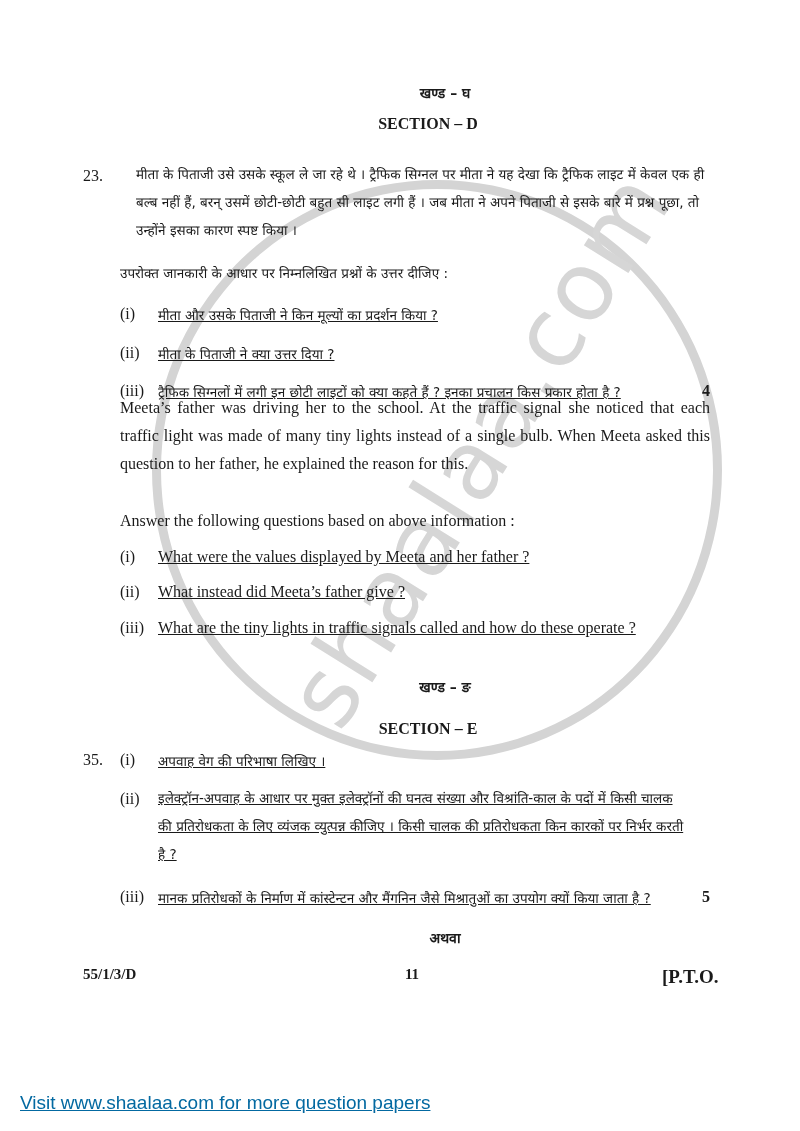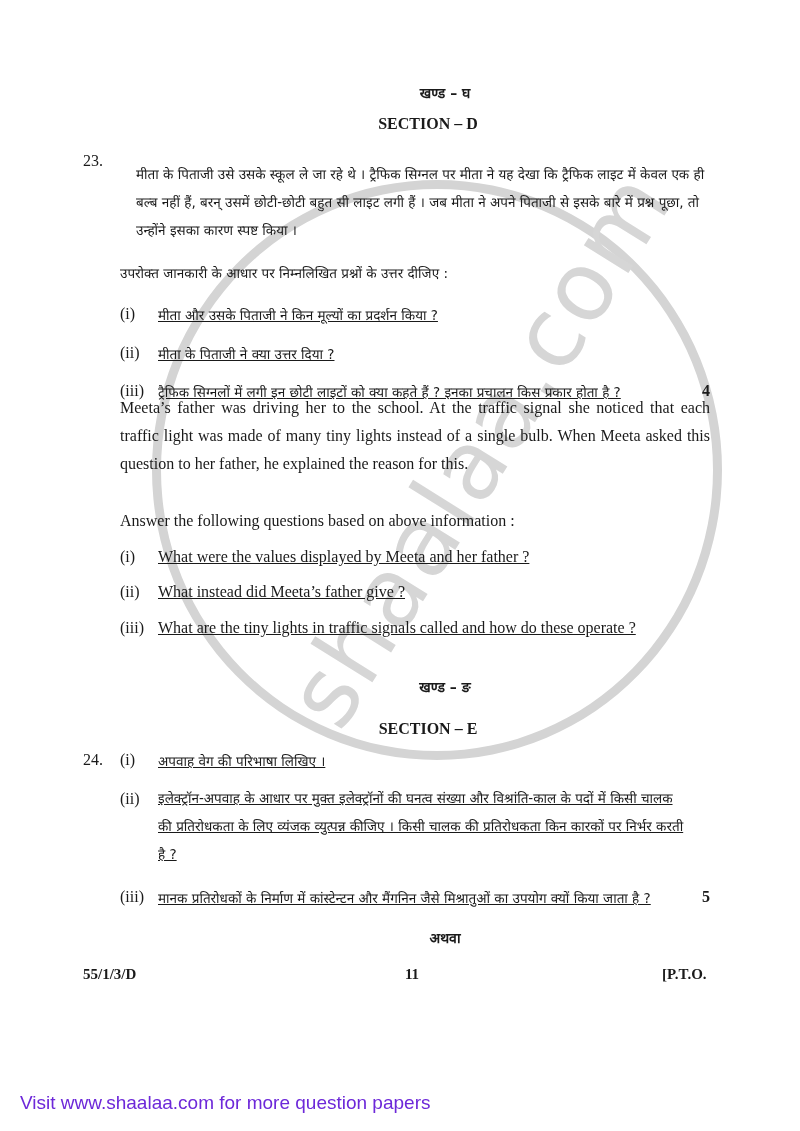--- a/index.html
+++ b/index.html
@@ -24,35 +24,35 @@
     .para.hi { font-family: "DejaVu Sans", sans-serif; font-size: 13.5px; line-height: 28px; }
     .para.en { text-align: justify; }
     .sub { position: absolute; font-size: 16px; }
     .sub .lbl { position: absolute; left: 0; }
     .sub .txt { position: absolute; left: 38px; white-space: nowrap; text-decoration: underline; }
     .sub .txt.hi { font-family: "DejaVu Sans", sans-serif; font-size: 13.5px; top: 1px; }
     .sub .txt.wrap { white-space: normal; width: 530px; line-height: 28px; }
     .marks { position: absolute; left: 702px; font-weight: bold; font-size: 16px; }
     .footer-l { position: absolute; left: 83px; font-weight: bold; font-size: 15px; }
     .footer-c { position: absolute; left: 0; width: 800px; text-align: center; font-weight: bold; font-size: 15px; padding-left: 12px; }
-    .footer-r { position: absolute; left: 662px; font-weight: bold; font-size: 15px; }
-    .visit { position: absolute; left: 20px; top: 1092px; font-family: "Liberation Sans", sans-serif; font-size: 19px; color: #6d28d9; }
+    .footer-r { position: absolute; left: 662px; font-weight: bold; font-size: 19px; }
+    .visit { position: absolute; left: 20px; top: 1092px; font-family: "Liberation Sans", sans-serif; font-size: 19px; color: #0369a1; text-decoration: underline; }
   </style>
 </head>
 <body>
 
 <div class="watermark-circle"></div>
 <div class="watermark-text">shaalaa.com</div>
 
 <div class="content">
 
   <div class="hindi-head" style="top:83px;">खण्ड – घ</div>
   <div class="sec-head" style="top:115px;">SECTION – D</div>
 
-  <div class="qnum" style="top:152px;">23.</div>
+  <div class="qnum" style="top:167px;">23.</div>
   <div class="para hi" style="top:160px;margin-left:16px;">मीता के पिताजी उसे उसके स्कूल ले जा रहे थे । ट्रैफिक सिग्नल पर मीता ने यह देखा कि ट्रैफिक लाइट में केवल एक ही बल्ब नहीं हैं, बरन् उसमें छोटी-छोटी बहुत सी लाइट लगी हैं । जब मीता ने अपने पिताजी से इसके बारे में प्रश्न पूछा, तो उन्होंने इसका कारण स्पष्ट किया ।</div>
 
   <div class="para hi" style="top:259px;">उपरोक्त जानकारी के आधार पर निम्नलिखित प्रश्नों के उत्तर दीजिए :</div>
 
   <div class="sub" style="left:120px; top:305px;">
     <span class="lbl">(i)</span>
     <span class="txt hi">मीता और उसके पिताजी ने किन मूल्यों का प्रदर्शन किया ?</span>
   </div>
   <div class="sub" style="left:120px; top:344px;">
     <span class="lbl">(ii)</span>
@@ -76,21 +76,21 @@
     <span class="txt">What instead did Meeta’s father give ?</span>
   </div>
   <div class="sub" style="left:120px; top:619px;">
     <span class="lbl">(iii)</span>
     <span class="txt">What are the tiny lights in traffic signals called and how do these operate ?</span>
   </div>
 
   <div class="hindi-head" style="top:677px;">खण्ड – ङ</div>
   <div class="sec-head" style="top:704px;margin-top:16px;">SECTION – E</div>
 
-  <div class="qnum" style="top:751px;">24.</div>
+  <div class="qnum" style="top:751px;">35.</div>
   <div class="sub" style="left:120px; top:751px;">
     <span class="lbl">(i)</span>
     <span class="txt hi">अपवाह वेग की परिभाषा लिखिए ।</span>
   </div>
   <div class="sub" style="left:120px; top:790px;">
     <span class="lbl">(ii)</span>
     <span class="txt hi wrap" style="top:-6px;">इलेक्ट्रॉन-अपवाह के आधार पर मुक्त इलेक्ट्रॉनों की घनत्व संख्या और विश्रांति-काल के पदों में किसी चालक की प्रतिरोधकता के लिए व्यंजक व्युत्पन्न कीजिए । किसी चालक की प्रतिरोधकता किन कारकों पर निर्भर करती है ?</span>
   </div>
   <div class="sub" style="left:120px; top:888px;">
     <span class="lbl">(iii)</span>

